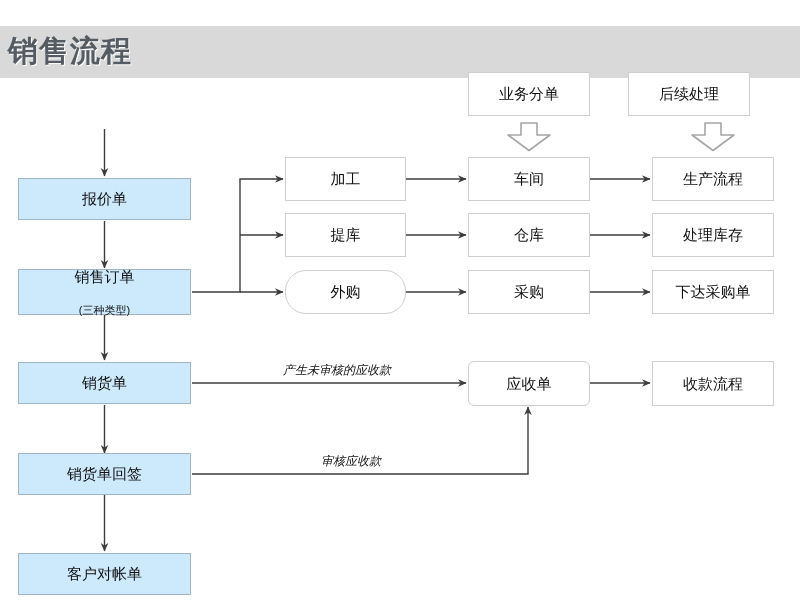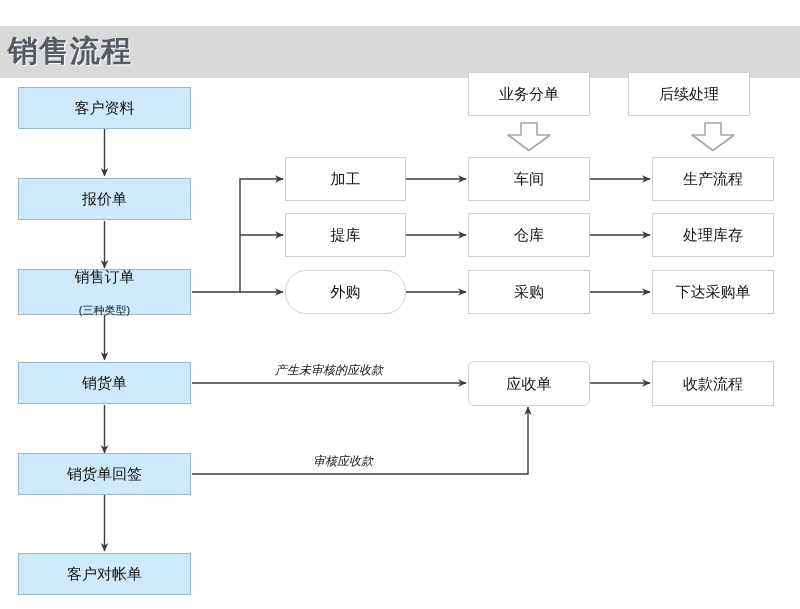--- a/index.html
+++ b/index.html
@@ -43,20 +43,21 @@
   .node .sub{font-size:11px;color:#111;margin-top:19px;}
 
   
   #wires{position:absolute;left:0;top:0;width:800px;height:609px;}
 
   
   .edge-label{
     position:absolute;
     font-size:12px;font-style:italic;color:#111;
     white-space:nowrap;
+    margin-left:8px;
   }
 
   
   .block-arrow{position:absolute;}
 </style>
 </head>
 <body>
 
 <div id="stage">
 
@@ -105,23 +106,20 @@
     <span>后续处理</span>
   </div>
 
   <svg class="block-arrow" style="left:506px;top:122px;" width="46" height="30" viewBox="0 0 46 30">
     <path d="M15,1 L31,1 L31,13 L44,13 L23,28.5 L2,13 L15,13 Z" fill="#ffffff" stroke="#a6a6a6" stroke-width="1.6" stroke-linejoin="round"></path>
   </svg>
   <svg class="block-arrow" style="left:690px;top:122px;" width="46" height="30" viewBox="0 0 46 30">
     <path d="M15,1 L31,1 L31,13 L44,13 L23,28.5 L2,13 L15,13 Z" fill="#ffffff" stroke="#a6a6a6" stroke-width="1.6" stroke-linejoin="round"></path>
   </svg>
 
-  <div class="node blue" style="left:18px;top:87px;width:173px;height:42px;">
-    <span>客户资料</span>
-  </div>
   <div class="node blue" style="left:18px;top:178px;width:173px;height:42px;">
     <span>报价单</span>
   </div>
   <div class="node blue" style="left:18px;top:269px;width:173px;height:46px;">
     <span>销售订单</span>
     <span class="sub">(三种类型)</span>
   </div>
   <div class="node blue" style="left:18px;top:362px;width:173px;height:42px;">
     <span>销货单</span>
   </div>

